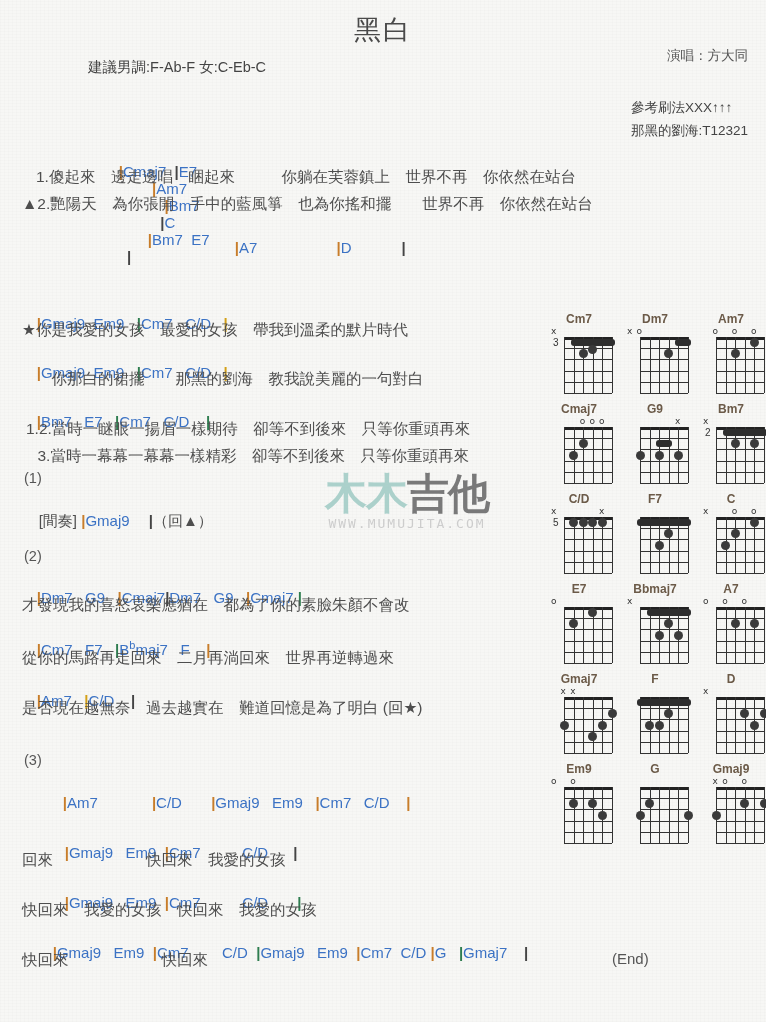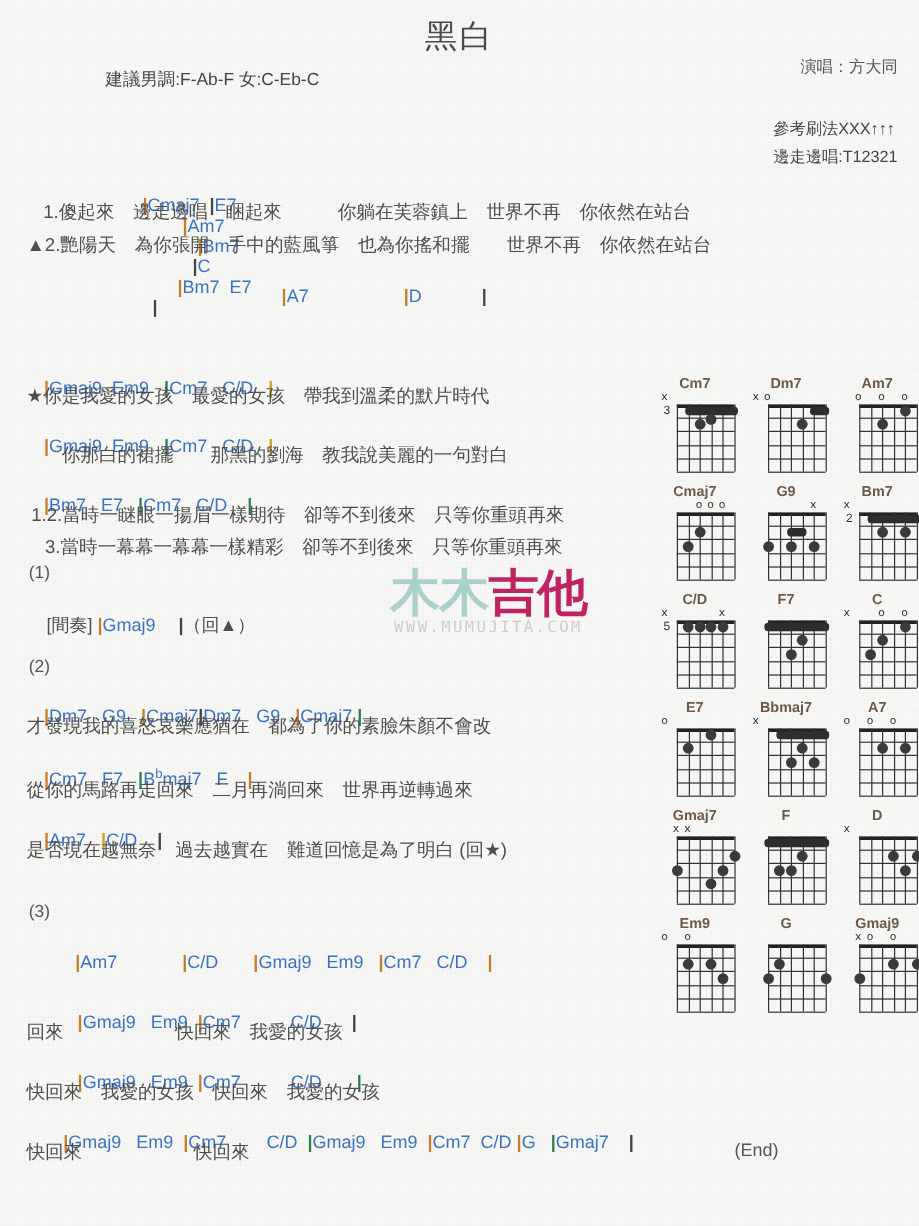--- a/index.html
+++ b/index.html
@@ -37,21 +37,21 @@
   .bar.g{color:#2e7d4f;}
   .bar.y{color:#d4a017;}
   .bar.k{color:#444;}
   .sect{position:absolute;font-size:14.5px;color:#555;}
   .flat{font-size:11px;vertical-align:super;}
 
   
   .wm{position:absolute;left:296px;top:472px;width:222px;text-align:center;opacity:.95;pointer-events:none;}
   .wm .cn{font-size:42px;font-weight:bold;letter-spacing:-1px;line-height:44px;font-family:"DejaVu Sans",sans-serif;}
   .wm .c1{color:#a8cfc9;}
-  .wm .c2{color:#be185d;}
+  .wm .c2{color:#737373;}
   .wm .url{font-size:13px;color:#cbcbcb;letter-spacing:2px;font-family:"DejaVu Sans Mono",monospace;}
 
   
   #diagrams{position:absolute;left:546px;top:312px;width:218px;}
   .drow{display:flex;justify-content:space-between;margin-bottom:9px;}
   .dia{width:66px;position:relative;}
   .dia .nm{text-align:center;font-size:12px;color:#6b5a48;font-weight:bold;height:14px;line-height:14px;}
   .dia .marks{height:11px;position:relative;}
   .dia .marks span{position:absolute;font-size:9px;line-height:9px;color:#333;font-family:"DejaVu Sans",sans-serif;}
   .grid-wrap{position:relative;padding-left:10px;}
@@ -72,21 +72,21 @@
 
   <div class="keyblock">
     <div>建議男調:F-Ab-F 女:C-Eb-C</div>
   </div>
 
   <div class="meta">
     <div>演唱：方大同</div>
   </div>
   <div class="strum">
     <div>參考刷法XXX↑↑↑</div>
-    <div>邊走邊唱:T12321</div>
+    <div>那黑的劉海:T12321</div>
   </div>
 
   <div class="chordline" style="left:102px;top:146px;">
     <span class="bar">|</span><span>Cmaj7</span><span style="color:#555"> </span><span class="bar k"> |</span><span>E7</span>
     <span style="white-space:pre">        </span><span class="bar">|</span><span>Am7</span>
     <span style="white-space:pre">           </span><span class="bar">|</span><span>Bm7</span>
     <span style="white-space:pre">          </span><span class="bar k">|</span><span>C</span>
     <span style="white-space:pre">       </span><span class="bar">|</span><span>Bm7</span><span>  E7</span>
     <span style="white-space:pre">  </span><span class="bar k">|</span>
   </div>

